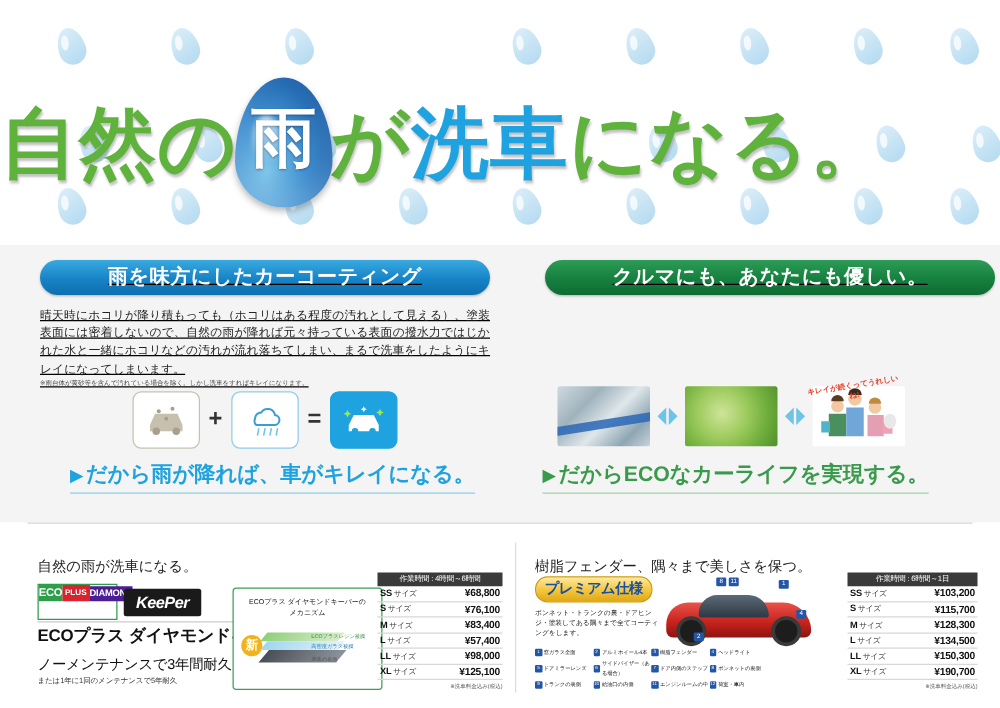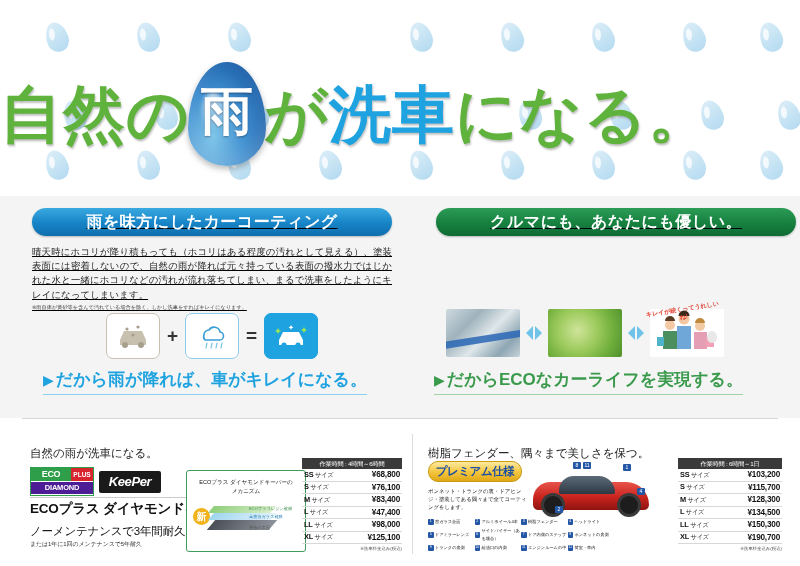--- a/index.html
+++ b/index.html
@@ -96,32 +96,32 @@
   .arrowlr:before{left:0;border-right:7px solid #6fc2e8;}
   .arrowlr:after{right:0;border-left:7px solid #6fc2e8;}
   .note{
     position:absolute;right:2px;top:-4px;width:78px;transform:rotate(-9deg);
     color:#e2412f;font-size:6px;line-height:8px;font-weight:bold;text-align:center;
   }
 
   
   .tag{position:absolute;top:368px;font-size:17px;font-weight:bold;white-space:nowrap;}
   .tag .tri{font-size:14px;margin-right:2px;}
-  .tag.left{left:43px;color:#1ea2e0;border-bottom:1.5px solid #8ad0ee;padding-bottom:3px;}
+  .tag.left{left:56px;color:#1ea2e0;border-bottom:1.5px solid #8ad0ee;padding-bottom:3px;}
   .tag.right{left:434px;color:#3a9a4c;border-bottom:1.5px solid #9fd3a6;padding-bottom:3px;}
 
   
   .bottom{position:absolute;left:0;top:418px;width:800px;height:148px;background:#fff;}
   .hdivider{position:absolute;left:22px;top:0;width:756px;height:1px;background:#d6d6d6;}
   .vdivider{position:absolute;left:412px;top:16px;width:1px;height:120px;background:#dcdcdc;}
 
   .b-head{position:absolute;font-size:11.5px;color:#222;font-weight:normal;}
   .logos{position:absolute;left:30px;top:467px;display:flex;align-items:center;gap:5px;}
   .logo-eco{width:62px;height:27px;background:#fff;border:1.5px solid #2f9e4a;
-            display:flex;flex-direction:column;}
+            display:flex;flex-direction:row;}
   .logo-eco .l1{display:flex;height:13px;}
   .logo-eco .eco{flex:1;background:#2f9e4a;color:#fff;font-size:9px;font-weight:bold;
                  line-height:13px;text-align:center;letter-spacing:-.3px;}
   .logo-eco .plus{width:22px;background:#d9232e;color:#fff;font-size:6.5px;font-weight:bold;
                   line-height:13px;text-align:center;}
   .logo-eco .dia{height:12px;background:#4c1d95;color:#fff;font-size:7.5px;font-weight:bold;
                  line-height:12px;text-align:center;letter-spacing:-.2px;margin-top:1px;}
   .logo-keeper{width:62px;height:22px;background:#1a1a1a;color:#fff;border-radius:2px;
                font-size:13px;font-weight:bold;line-height:22px;text-align:center;
                letter-spacing:-.4px;font-style:italic;}
@@ -355,21 +355,21 @@
         <div class="prow">
           <div class="psize"><b>S</b> サイズ</div>
           <div class="pprice">¥76,100</div>
         </div>
         <div class="prow">
           <div class="psize"><b>M</b> サイズ</div>
           <div class="pprice">¥83,400</div>
         </div>
         <div class="prow">
           <div class="psize"><b>L</b> サイズ</div>
-          <div class="pprice">¥47,400</div>
+          <div class="pprice">¥57,400</div>
         </div>
         <div class="prow">
           <div class="psize"><b>LL</b> サイズ</div>
           <div class="pprice">¥98,000</div>
         </div>
         <div class="prow">
           <div class="psize"><b>XL</b> サイズ</div>
           <div class="pprice">¥125,100</div>
         </div>
       </div>

